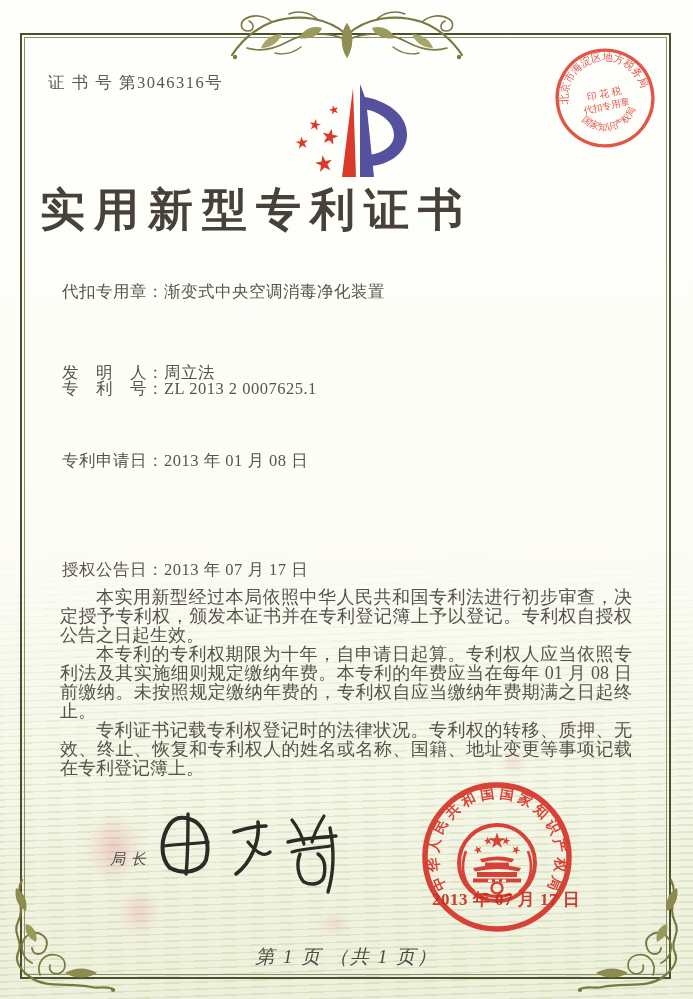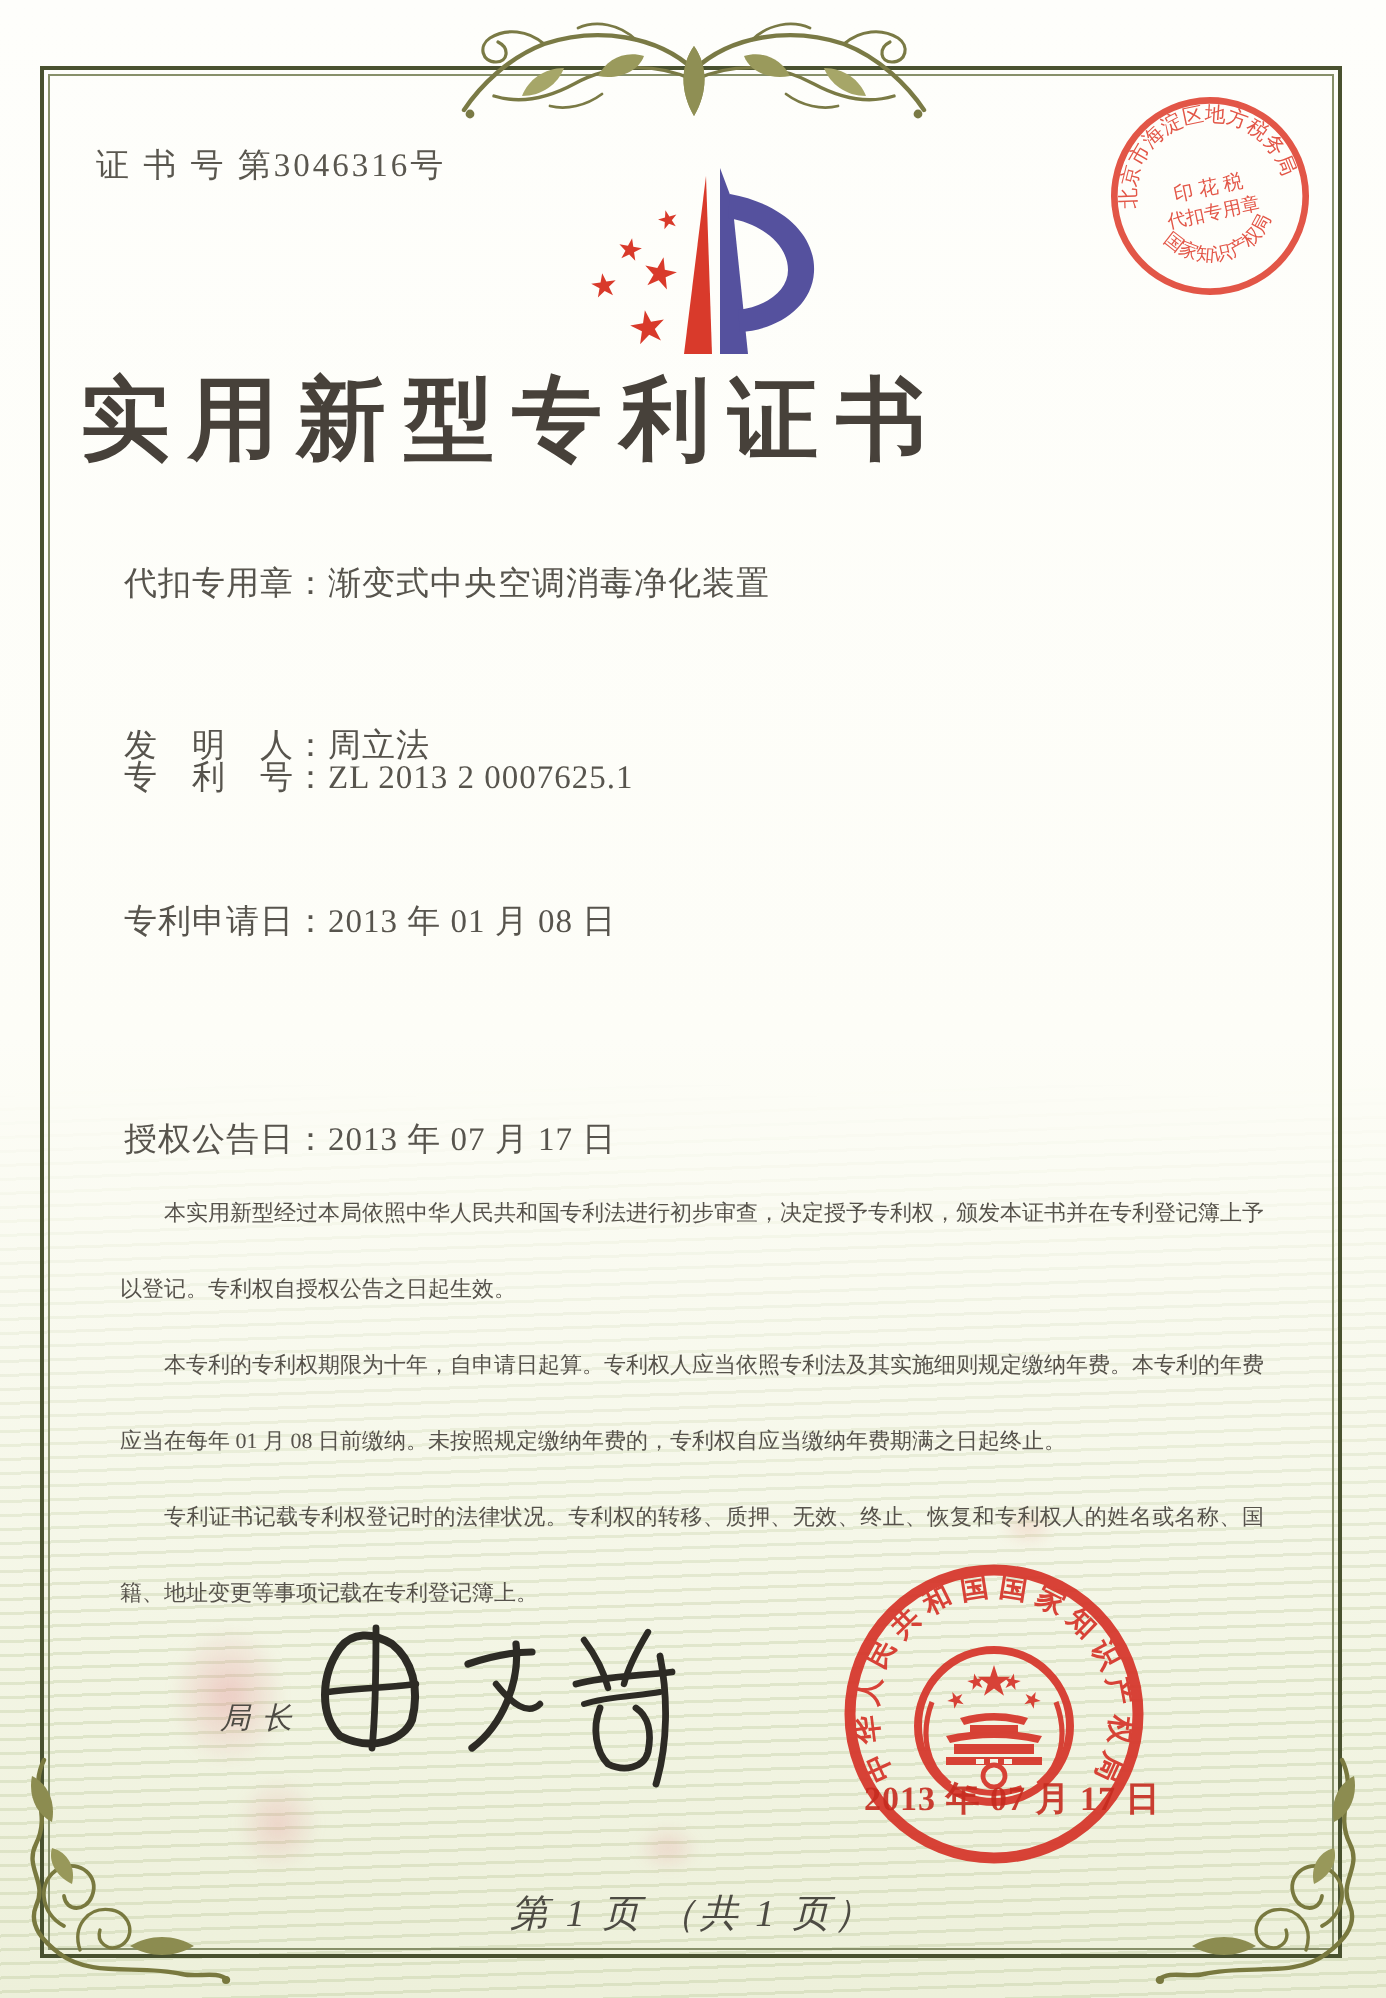--- a/index.html
+++ b/index.html
@@ -10,21 +10,21 @@
   .frame-inner{position:absolute;inset:2px;border:1px solid #87906a;}
   .texture{position:absolute;left:0;right:0;top:540px;bottom:0;pointer-events:none;z-index:0;
     background:repeating-linear-gradient(178deg,rgba(150,170,105,.20) 0 1.5px,rgba(255,255,255,0) 1.5px 7px);
     -webkit-mask:linear-gradient(to bottom,transparent,#000 60%);mask:linear-gradient(to bottom,transparent,#000 60%);}
   .stain{position:absolute;border-radius:50%;filter:blur(3px);pointer-events:none;z-index:0;}
   .cert-no{position:absolute;left:48px;top:72px;font-size:16.5px;letter-spacing:1.5px;color:#5a574f;z-index:2;}
   .title{position:absolute;left:0;right:0;top:180px;margin:0;font-size:45px;font-weight:600;
     letter-spacing:9px;color:#47413a;z-index:2;padding-left:40px;}
   .field{position:absolute;left:62px;font-size:16.5px;color:#57544d;letter-spacing:.5px;z-index:2;white-space:nowrap;}
   .body-text{position:absolute;left:60px;width:572px;top:588px;z-index:2;}
-  .body-text p{margin:0;text-indent:2em;font-size:11px;line-height:38px;color:#56524b;text-align:justify;}
+  .body-text p{margin:0;text-indent:2em;font-size:18px;line-height:19px;color:#56524b;text-align:justify;}
   .sig-role{position:absolute;left:110px;top:850px;font-size:15px;letter-spacing:6px;color:#4e4b44;z-index:2;font-style:italic;}
   .sig-svg{position:absolute;left:152px;top:798px;z-index:2;}
   .sig-name-hidden{position:absolute;left:170px;top:820px;font-size:34px;opacity:0;z-index:2;}
   .seal-svg{position:absolute;left:417px;top:777px;z-index:3;opacity:.93;}
   .seal-date{position:absolute;left:432px;top:888px;font-size:17px;font-weight:600;color:#c62b1f;
     letter-spacing:.5px;z-index:4;opacity:.9;white-space:nowrap;}
   .tax-svg{position:absolute;left:553px;top:46px;transform:rotate(-12deg);z-index:3;opacity:.9;}
   .logo-svg{position:absolute;left:282px;top:80px;z-index:2;}
   .footer{position:absolute;left:0;right:0;top:944px;text-align:center;font-size:19px;letter-spacing:2px;color:#4d4b43;z-index:2;font-style:italic;}
   .ornament-top{position:absolute;left:227px;top:3px;z-index:3;}

